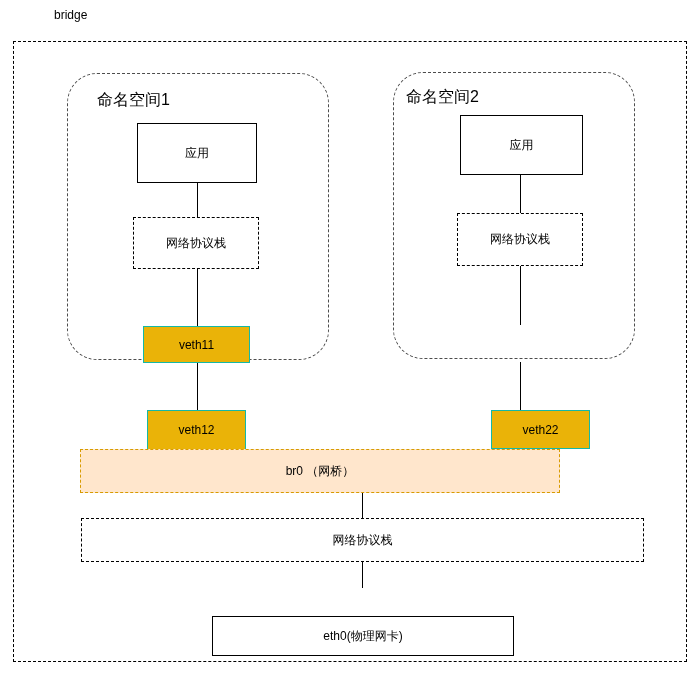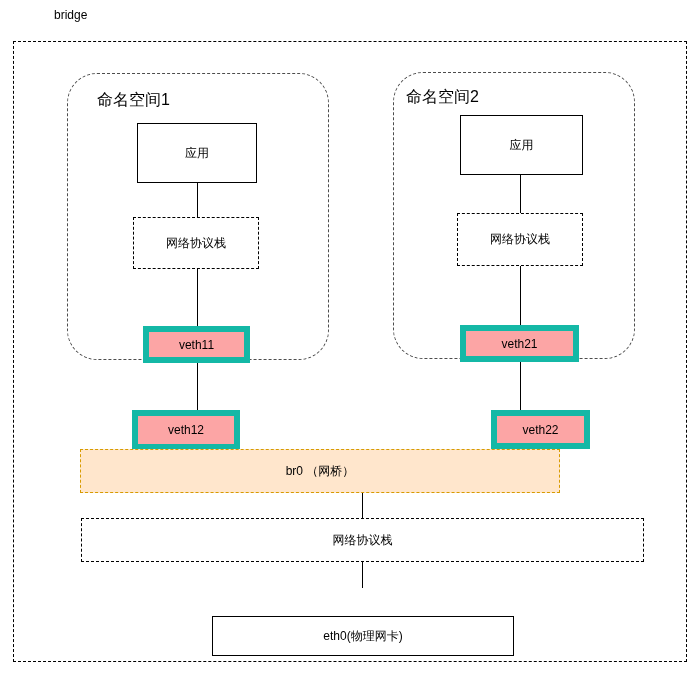--- a/index.html
+++ b/index.html
@@ -53,26 +53,26 @@
   }
   .box-dashed { border-style: dashed; }
 
   .app1 { left: 137px; top: 123px; width: 120px; height: 60px; }
   .app2 { left: 460px; top: 115px; width: 123px; height: 60px; }
 
   .stack1 { left: 133px; top: 217px; width: 126px; height: 52px; }
   .stack2 { left: 457px; top: 213px; width: 126px; height: 53px; }
 
   .veth {
-    background: #fca5a5;
-    border: 6px solid #14b8a6;
+    background: #eab308;
+    border: 1px solid #14b8a6;
   }
   .veth11 { left: 143px; top: 326px; width: 107px; height: 37px; }
   .veth21 { left: 460px; top: 325px; width: 119px; height: 37px; }
-  .veth12 { left: 132px; top: 410px; width: 108px;  height: 40px; }
+  .veth12 { left: 147px; top: 410px; width: 99px;  height: 40px; }
   .veth22 { left: 471px; top: 410px; width: 99px;  height: 39px; margin-left: 20px; }
 
   .bridge-box {
     left: 80px; top: 449px; width: 480px; height: 44px;
     background: #ffe6cc;
     border: 1px dashed #d79b00;
   }
 
   .host-stack { left: 81px; top: 518px; width: 563px; height: 44px; background: #ffffff; }
 
@@ -104,21 +104,20 @@
   <div class="abs ns-label ns1-label">命名空间1</div>
   <div class="abs box app1">应用</div>
   <div class="abs box box-dashed stack1">网络协议栈</div>
   <div class="abs box veth veth11">veth11</div>
   <div class="abs box veth veth12">veth12</div>
 
   <div class="abs namespace ns2"></div>
   <div class="abs ns-label ns2-label">命名空间2</div>
   <div class="abs box app2">应用</div>
   <div class="abs box box-dashed stack2">网络协议栈</div>
-  <div class="abs box veth veth21">veth21</div>
   <div class="abs box veth veth22">veth22</div>
 
   <div class="abs box bridge-box">br0 （网桥）</div>
   <div class="abs box box-dashed host-stack">网络协议栈</div>
   <div class="abs box nic-box">eth0(物理网卡)</div>
 
   <div class="abs vline l-app1-stack1"></div>
   <div class="abs vline l-stack1-veth11"></div>
   <div class="abs vline l-veth11-veth12"></div>
   <div class="abs vline l-app2-stack2"></div>

